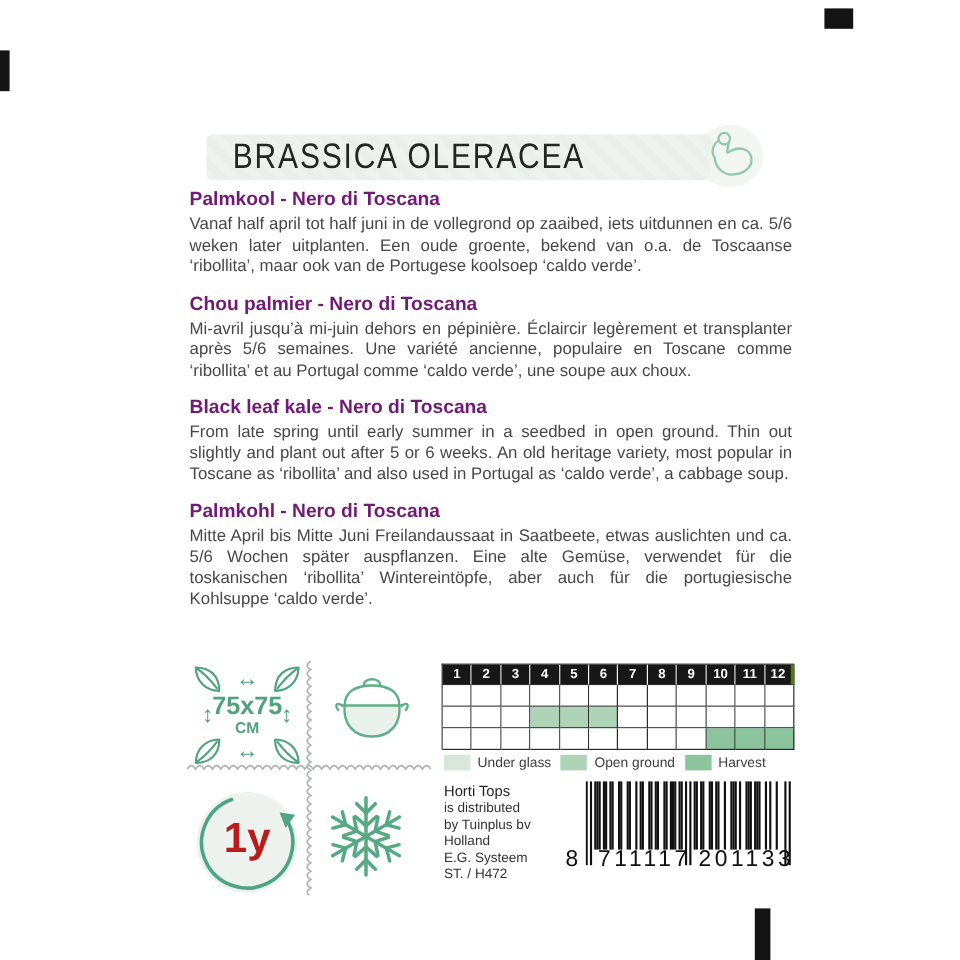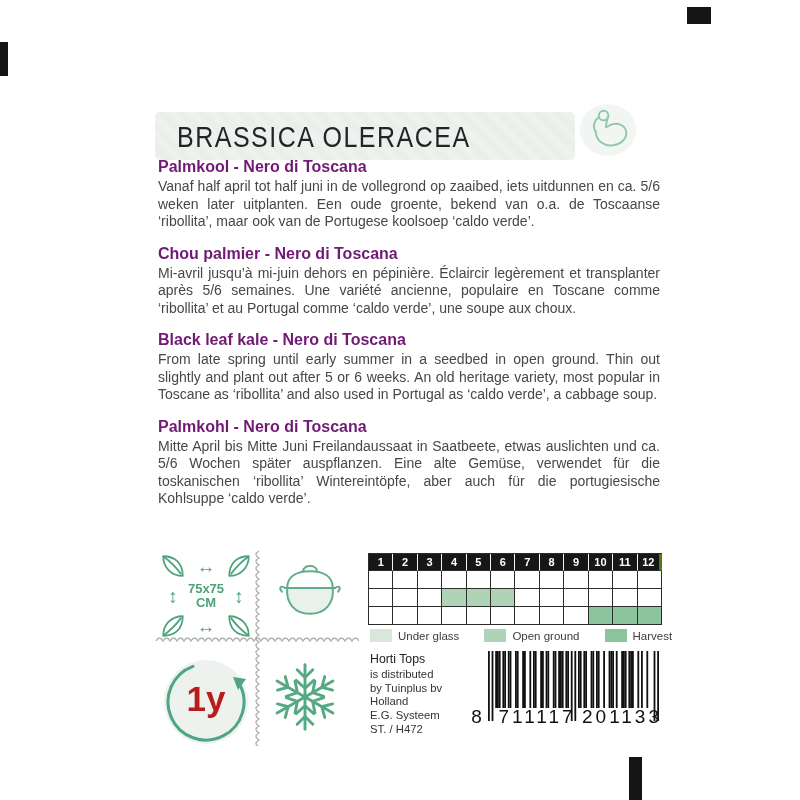--- a/index.html
+++ b/index.html
@@ -4,21 +4,21 @@
 <style>
   html,body{margin:0;padding:0;background:#fff;}
   .page{position:relative;width:800px;height:800px;background:#ffffff;overflow:hidden;
         font-family:"Liberation Sans",sans-serif;color:#474747;}
   .abs{position:absolute;}
 
   
   .mark{position:absolute;background:#141414;}
 
   
-  .title-band{left:155px;top:112px;width:420px;height:48px;border-radius:5px;
+  .title-band{left:172px;top:112px;width:420px;height:38px;border-radius:5px;
     background:repeating-linear-gradient(45deg,#eef2ee 0 7px,#ebefeb 7px 14px);
     display:flex;align-items:center;}
   .title-text{margin-left:22px;font-size:25px;letter-spacing:1.5px;color:#242424;
     font-weight:normal;transform:scaleY(1.18);transform-origin:left center;white-space:nowrap;}
   .arm-blob{left:580px;top:104px;width:56px;height:52px;border-radius:50%;background:#f2f6f2;}
 
   
   .text-col{left:158px;top:158px;width:502px;}
   .lang-section{margin-bottom:14px;}
   .lang-section h3{margin:0 0 2px 0;font-size:16px;font-weight:bold;color:#701a75;}
@@ -26,32 +26,32 @@
 
   
   .wave{stroke:#b0b4b0;stroke-width:1.4;fill:none;}
 
   
   .space-grid{left:158px;top:552px;width:96px;display:grid;
     grid-template-columns:30px 36px 30px;grid-template-rows:28px 32px 28px;
     align-items:center;justify-items:center;}
   .arrow{color:#4ea27c;font-weight:bold;font-size:19px;line-height:1;}
   .space-label{color:#4ea27c;font-weight:bold;text-align:center;line-height:1.05;}
-  .space-label .l1{font-size:13px;}
+  .space-label .l1{font-size:21px;}
   .space-label .l2{font-size:13px;}
 
   
   .cal-grid{left:368px;top:553px;width:293px;display:grid;
     grid-template-columns:repeat(12,1fr);grid-template-rows:17px 18px 18px 18px;
     border-left:1px solid #2c2c2c;border-top:1px solid #2c2c2c;}
   .cal-head{background:#171717;color:#fff;font-size:11px;font-weight:bold;text-align:center;
     line-height:17px;border-right:1px solid #f5f5f5;border-bottom:1px solid #2c2c2c;}
   .cal-head:nth-child(12){border-right:3px solid #4d7c0f;}
   .cal-cell{background:#fff;border-right:1px solid #2c2c2c;border-bottom:1px solid #2c2c2c;}
-  .legend{left:370px;top:629px;width:300px;display:flex;align-items:center;gap:25px;}
+  .legend{left:370px;top:629px;width:300px;display:flex;align-items:center;gap:8px;}
   .legend-item{display:flex;align-items:center;gap:6px;}
   .legend-swatch{width:22px;height:13px;display:inline-block;}
   .legend-label{font-size:11.5px;color:#3d3d3d;white-space:nowrap;}
 
   
   .oneyear{left:158px;top:648px;width:96px;height:96px;}
   .oneyear .num{position:absolute;left:0;top:0;width:96px;height:96px;display:flex;
     align-items:center;justify-content:center;padding-top:6px;box-sizing:border-box;
     font-size:35px;font-weight:bold;color:#b91c1c;}
 

